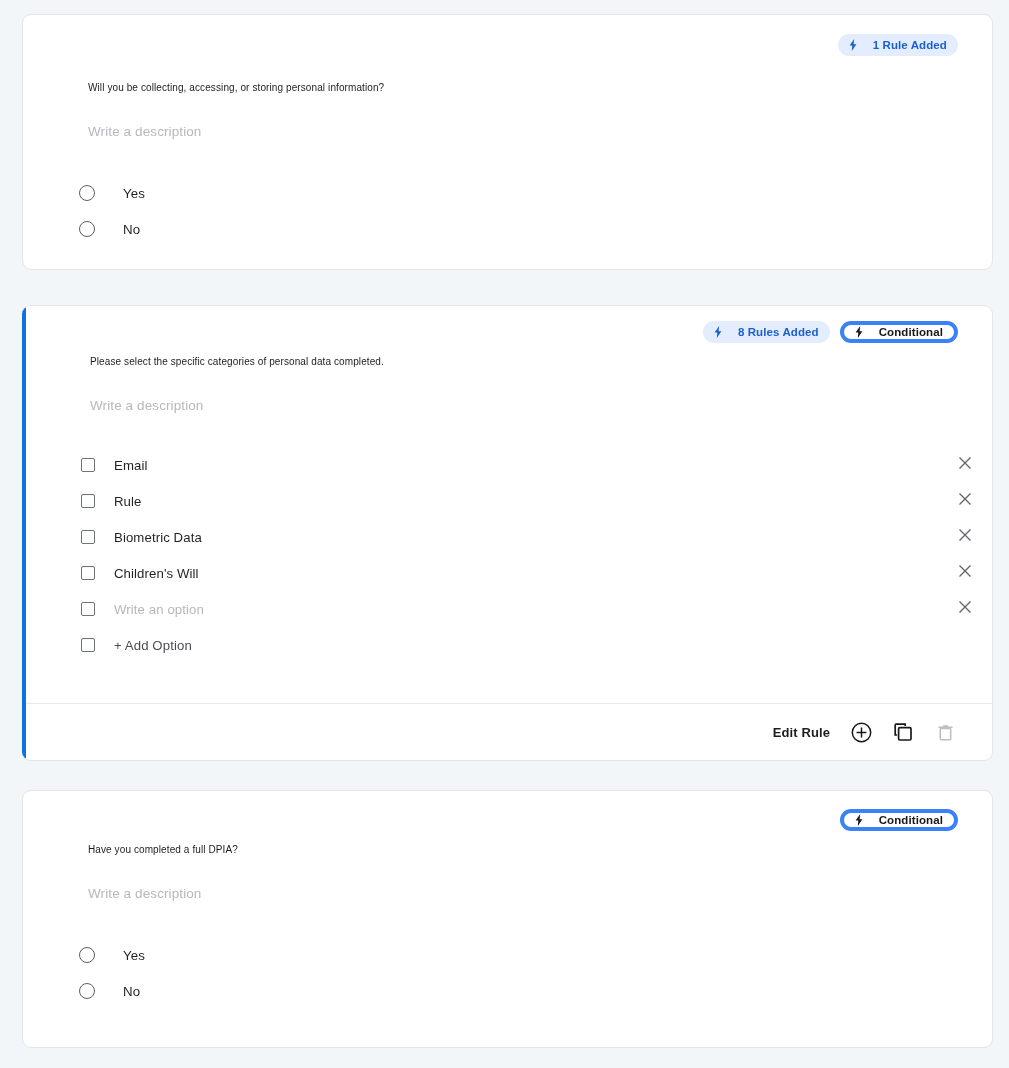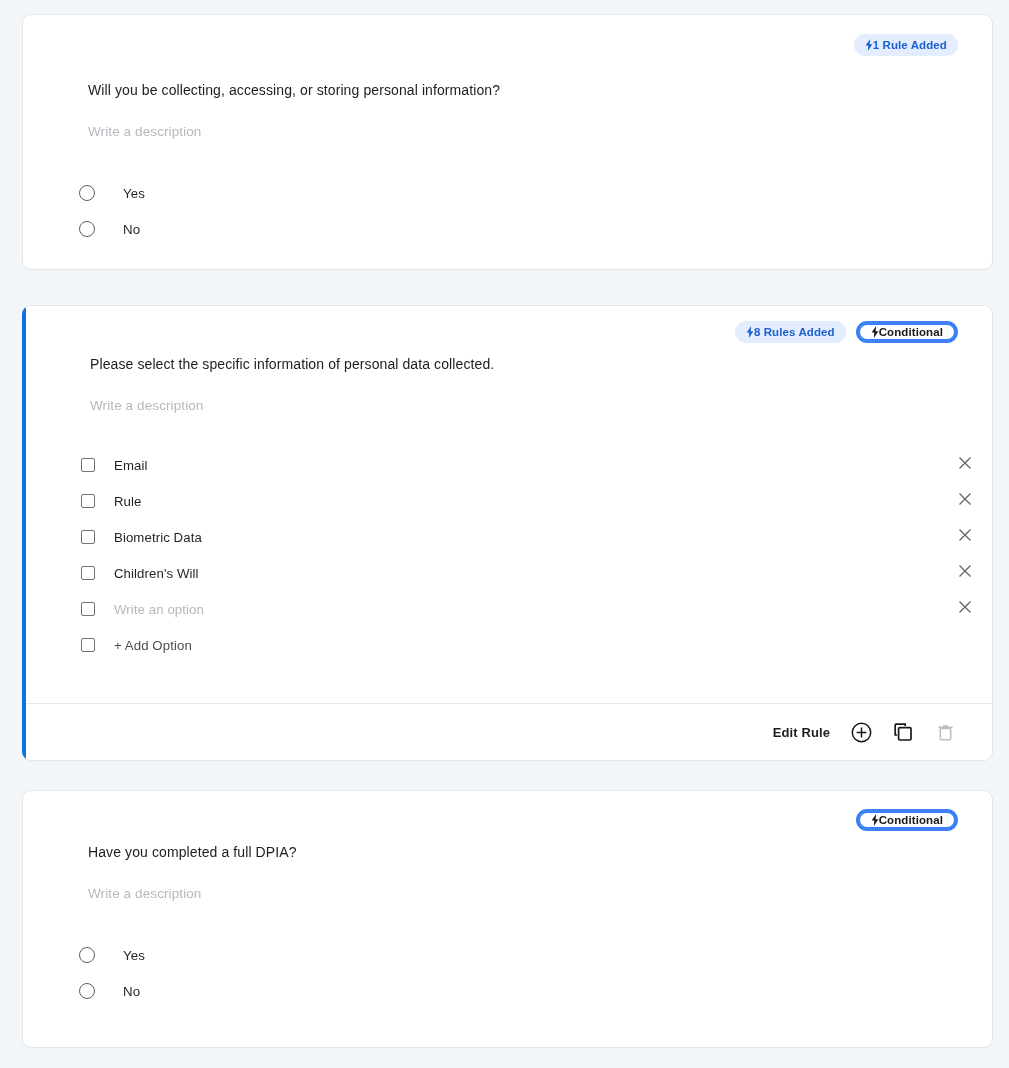--- a/index.html
+++ b/index.html
@@ -47,21 +47,21 @@
   
   .badge-row {
     position: absolute;
     display: flex;
     align-items: center;
     gap: 10px;
   }
   .badge {
     display: inline-flex;
     align-items: center;
-    gap: 0;
+    gap: 16px;
     height: 22px;
     padding: 0 11px;
     border-radius: 11px;
     font-size: 11.5px;
     font-weight: bold;
     letter-spacing: 0.1px;
     white-space: nowrap;
   }
   .badge.rules {
     background: #e3edfd;
@@ -76,21 +76,21 @@
     display: inline-block;
     width: 8px;
     height: 12px;
     flex: none;
   }
   .bolt svg { display: block; width: 8px; height: 12px; }
 
   
   .question {
     position: absolute;
-    font-size: 14px;
+    font-size: 10px;
     color: #1c1d1f;
     letter-spacing: 0.1px;
     white-space: nowrap;
   }
   .description {
     position: absolute;
     font-size: 13.5px;
     color: #b4b9bd;
     letter-spacing: 0.1px;
     white-space: nowrap;
@@ -219,21 +219,21 @@
         <span class="badge conditional">
           <span class="bolt">
             <svg viewBox="0 0 8 12">
                 <path d="M5.2 0 L0.6 6.6 H3.3 L2.8 12 L7.4 5.2 H4.6 Z" fill="#17181a"></path>
               </svg>
           </span>
           <span>Conditional</span>
         </span>
       </div>
 
-      <div class="question" style="left:68px; top:50px;">Please select the specific information of personal data collected.</div>
+      <div class="question" style="left:68px; top:50px;">Please select the specific categories of personal data completed.</div>
 
       <div class="description" style="left:68px; top:92px;">Write a description</div>
 
       <div class="option-row check-row" style="left:59px; top:148px;">
         <span class="check-mark"></span>
         <span class="option-label">Email</span>
       </div>
       <div class="x-btn" style="left:934px; top:148px;">
         <svg viewBox="0 0 18 18">
             <path d="M3.5 3.5 L14.5 14.5 M14.5 3.5 L3.5 14.5" stroke="currentColor" stroke-width="1.3" fill="none"></path>

